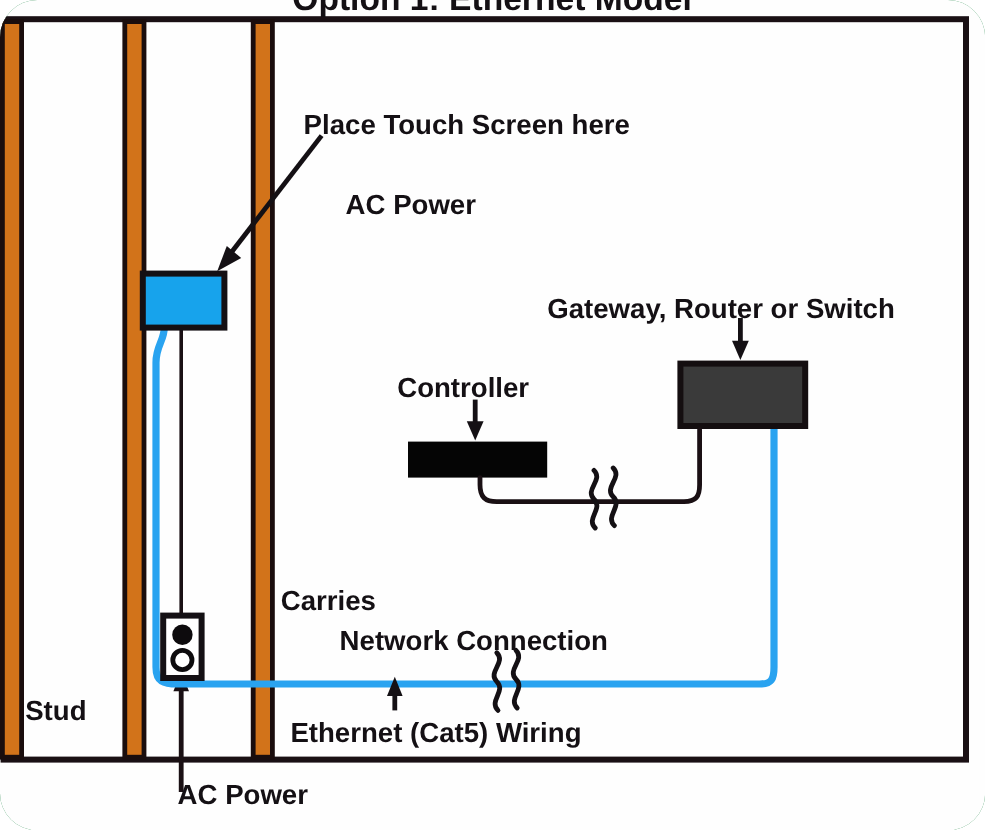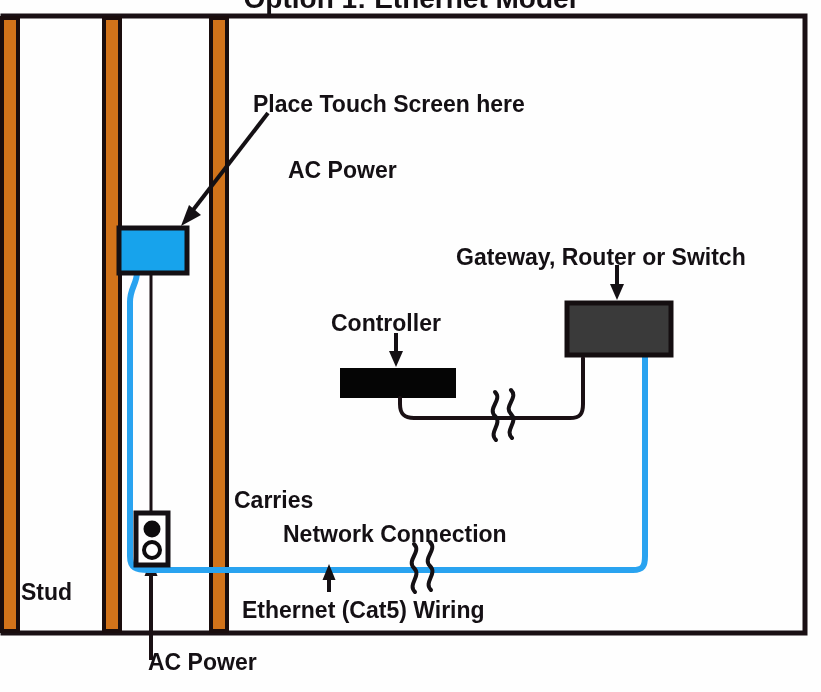--- a/index.html
+++ b/index.html
@@ -10,20 +10,21 @@
   }
   body {
     font-family: "Liberation Sans", sans-serif;
   }
   #stage {
     position: relative;
     width: 821px;
     height: 692px;
     background: #15803d;
     overflow: hidden;
+    border-radius: 31px;
   }
   #stage svg {
     position: absolute;
     left: 0;
     top: 0;
   }
   .dgm-text {
     font-family: "Liberation Sans", sans-serif;
     font-weight: bold;
     fill: #141014;

